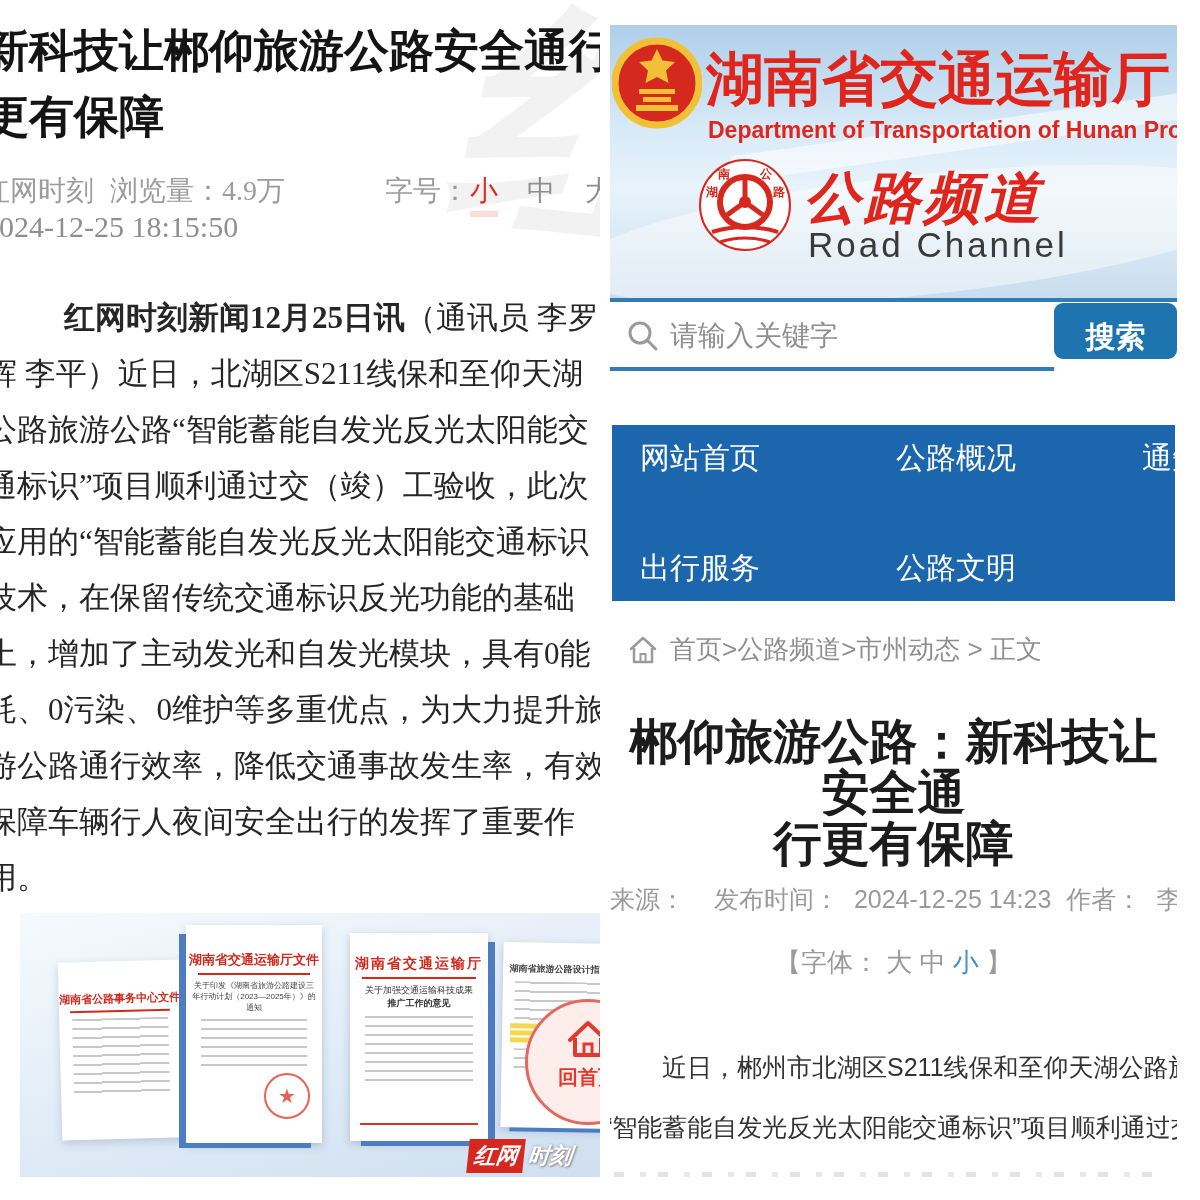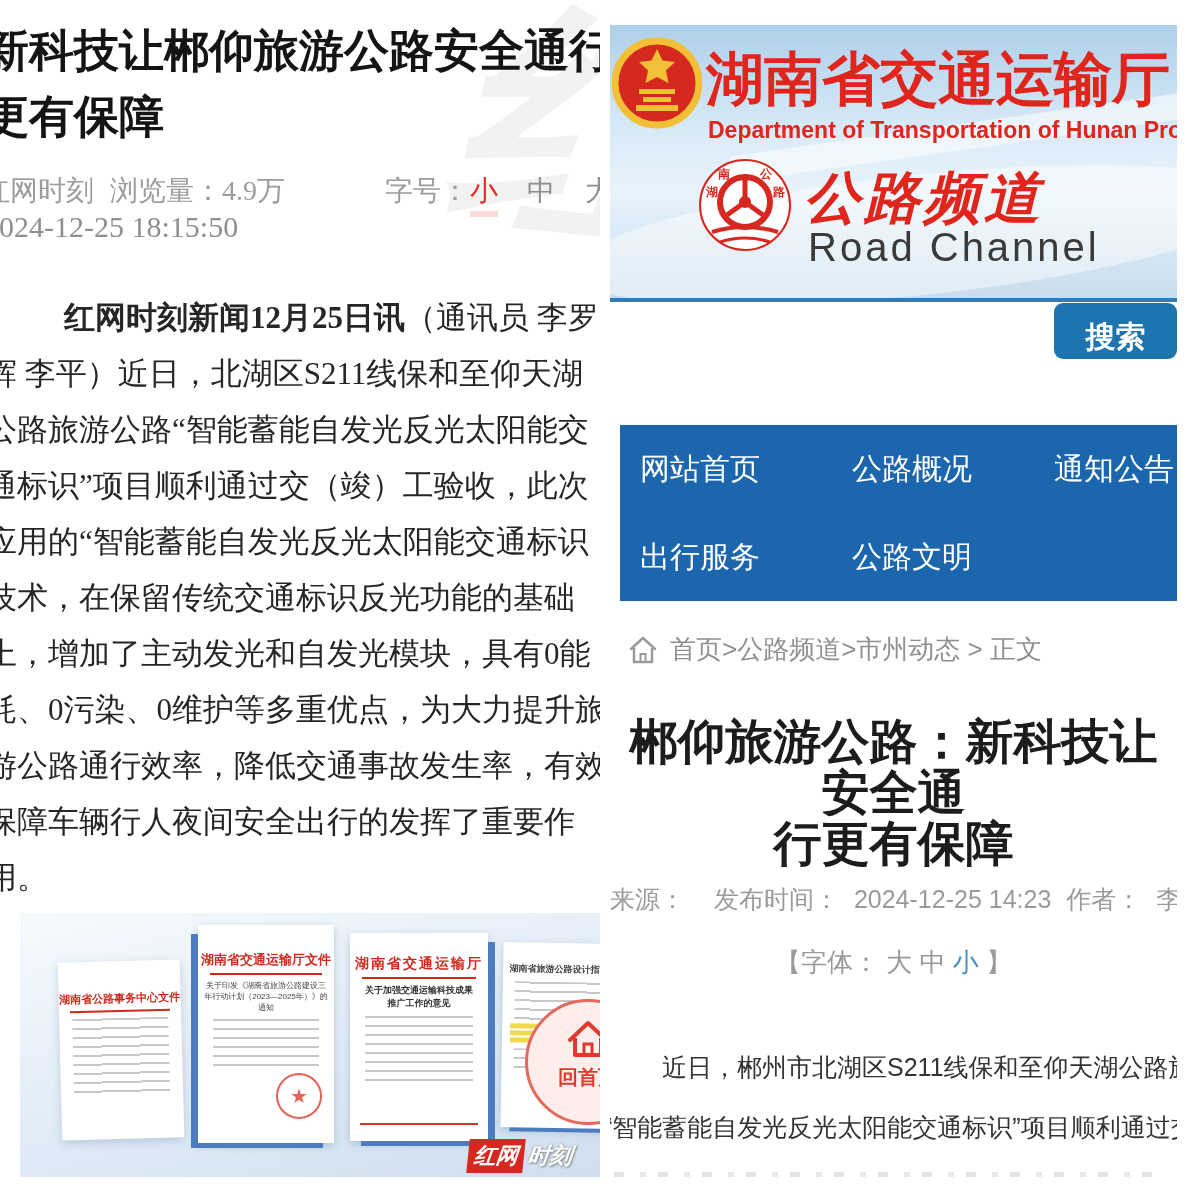--- a/index.html
+++ b/index.html
@@ -50,30 +50,30 @@
             border-bottom:4px solid #2f7cb8;}
   .mist1{position:absolute;left:-40px;top:150px;width:700px;height:120px;background:rgba(255,255,255,.45);
          transform:rotate(-6deg);border-radius:50%;}
   .mist2{position:absolute;left:120px;top:95px;width:520px;height:26px;background:rgba(255,255,255,.55);
          transform:rotate(-8deg);}
   #org-cn{position:absolute;left:96px;top:16px;font-size:58px;font-weight:bold;color:#e0251c;white-space:nowrap;}
   #org-en{position:absolute;left:98px;top:92px;font-size:23px;font-weight:bold;color:#e0251c;white-space:nowrap;}
   #rc-logo{position:absolute;left:88px;top:133px;}
   #channel-cn{position:absolute;left:194px;top:136px;font-size:56px;font-weight:bold;color:#e0251c;
               letter-spacing:4px;white-space:nowrap;font-style:italic;}
-  #channel-en{position:absolute;left:198px;top:200px;font-size:40px;color:#3a3a3a;letter-spacing:3px;white-space:nowrap;}
+  #channel-en{position:absolute;left:198px;top:200px;font-size:35px;color:#3a3a3a;letter-spacing:3px;white-space:nowrap;}
   #search-row{position:absolute;left:0;top:303px;width:567px;height:70px;}
   #search-input{position:absolute;left:0;top:2px;width:444px;height:62px;background:#fff;
                 border-bottom:4px solid #2f7cb8;display:flex;align-items:center;}
   #search-input .ph{color:#8f8f8f;font-size:28px;margin-left:10px;}
   #search-btn{position:absolute;left:444px;top:0;width:123px;height:56px;background:#1d74ae;
               border-radius:9px;color:#fff;font-size:30px;font-weight:bold;text-align:center;line-height:68px;}
-  #nav{position:absolute;left:10px;top:425px;width:563px;height:176px;background:#1b66ac;
+  #nav{position:absolute;left:2px;top:425px;width:563px;height:176px;background:#1b66ac;
        display:grid;grid-template-columns:212px 202px 1fr;grid-template-rows:1fr 1fr;
-       align-items:center;padding-left:20px;box-sizing:border-box;}
+       align-items:center;padding-left:28px;box-sizing:border-box;gap:44px;}
   #nav .nav-item{color:#fff;font-size:30px;white-space:nowrap;}
   #breadcrumb{position:absolute;left:18px;top:632px;display:flex;align-items:center;color:#8f8f8f;font-size:26px;}
   #breadcrumb svg{margin-right:12px;}
   #r-title{position:absolute;left:0;top:716px;width:567px;text-align:center;font-size:48px;line-height:51px;
            font-weight:bold;color:#1c1c1c;}
   #r-meta{position:absolute;left:0;top:883px;width:567px;font-size:25px;color:#9a9a9a;white-space:nowrap;}
   #r-meta span{margin-right:8px;}
   #r-fontrow{position:absolute;left:0;top:945px;width:567px;text-align:center;font-size:26px;color:#9a9a9a;}
   #r-fontrow .blue{color:#4a8fc7;}
   #r-body{position:absolute;left:0;top:1050px;width:580px;font-size:25px;color:#333;}
@@ -119,32 +119,32 @@
       <div class="bl">用。</div>
     </div>
 
     <div id="figure">
       <div class="doc" style="left:40px;top:48px;width:122px;height:178px;transform:rotate(-1.5deg);">
         <div class="dt" style="font-size:11px;margin-top:30px;">湖南省公路事务中心文件</div>
         <div class="hr"></div>
         <div class="tlines" style="height:78px;"></div>
       </div>
 
-      <div class="doc spineL" style="left:178px;top:12px;width:136px;height:218px;">
+      <div class="doc spineL" style="left:166px;top:12px;width:136px;height:218px;">
         <div class="dt" style="font-size:13px;margin-top:26px;">湖南省交通运输厅文件</div>
         <div class="hr"></div>
         <div style="font-size:8px;color:#444;padding:0 5px;">关于印发《湖南省旅游公路建设三年行动计划（2023—2025年）》的通知</div>
         <div class="tlines" style="height:52px;"></div>
         <div class="stamp">★</div>
       </div>
 
       <div class="doc spineR" style="left:330px;top:20px;width:138px;height:208px;">
         <div class="dt" style="font-size:14px;letter-spacing:2px;margin-top:22px;">湖南省交通运输厅</div>
         <div class="hr"></div>
-        <div style="font-size:9px;color:#333;font-weight:bold;">关于加强交通运输科技成果</div>
+        <div style="font-size:9px;color:#333;font-weight:normal;">关于加强交通运输科技成果</div>
         <div style="font-size:9px;color:#333;font-weight:bold;">推广工作的意见</div>
         <div class="tlines" style="height:70px;"></div>
         <div class="redrule"></div>
       </div>
 
       <div class="doc" style="left:482px;top:30px;width:112px;height:185px;transform:rotate(1deg);box-shadow:7px 6px 0 -2px #4d7cc0,0 3px 8px rgba(70,100,140,.3);">
         <div style="font-size:9px;font-weight:bold;color:#444;margin-top:20px;">湖南省旅游公路设计指南</div>
         <div class="tlines" style="height:40px;"></div>
         <div class="ylight"></div>
         <div class="ylight"></div>
@@ -197,20 +197,27 @@
         <text x="8" y="38" font-size="12" fill="#d6281e" font-weight="bold">湖</text>
         <text x="20" y="20" font-size="12" fill="#d6281e" font-weight="bold">南</text>
         <text x="62" y="20" font-size="12" fill="#d6281e" font-weight="bold">公</text>
         <text x="75" y="38" font-size="12" fill="#d6281e" font-weight="bold">路</text>
       </svg>
       <div id="channel-cn">公路频道</div>
       <div id="channel-en">Road Channel</div>
     </div>
 
     <div id="search-row">
+      <div id="search-input">
+        <svg width="34" height="34" viewBox="0 0 34 34" style="margin-left:16px">
+          <circle cx="14" cy="14" r="10" fill="none" stroke="#9a9a9a" stroke-width="3"></circle>
+          <line x1="21" y1="21" x2="30" y2="30" stroke="#9a9a9a" stroke-width="3" stroke-linecap="round"></line>
+        </svg>
+        <span class="ph">请输入关键字</span>
+      </div>
       <div id="search-btn">搜索</div>
     </div>
 
     <div id="nav">
       <span class="nav-item">网站首页</span>
       <span class="nav-item">公路概况</span>
       <span class="nav-item">通知公告</span>
       <span class="nav-item">出行服务</span>
       <span class="nav-item">公路文明</span>
     </div>

